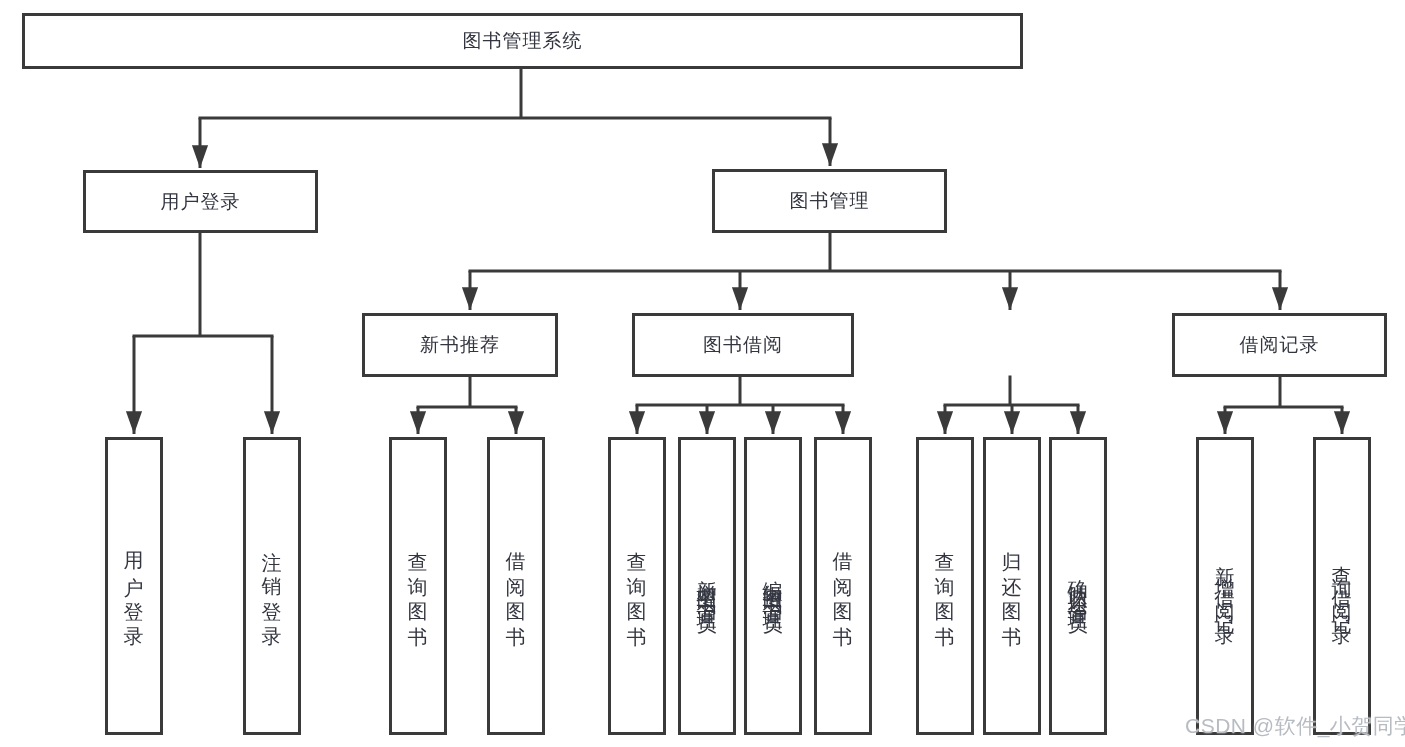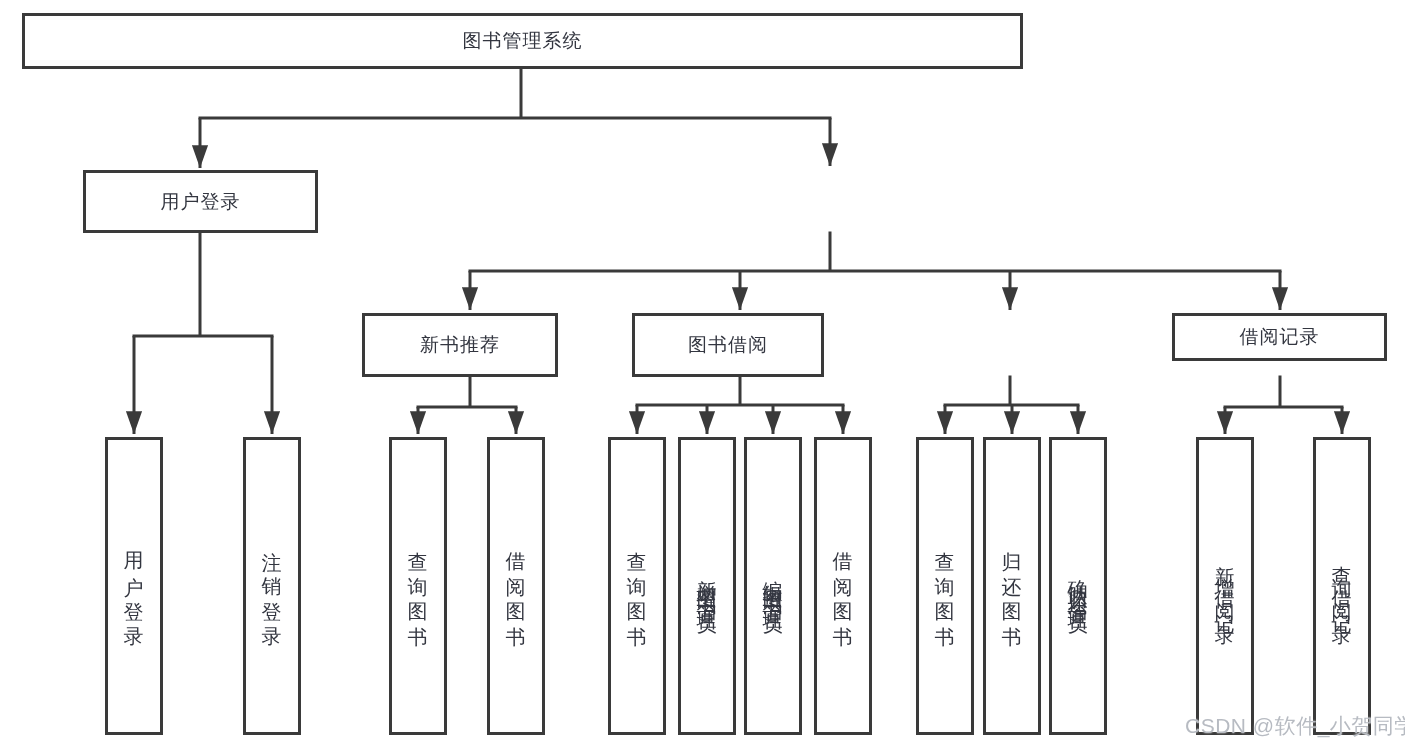--- a/index.html
+++ b/index.html
@@ -85,24 +85,25 @@
       <line x1="1012" y1="405" x2="1012" y2="434" marker-end="url(#arrow)"></line>
       <line x1="1078" y1="405" x2="1078" y2="434" marker-end="url(#arrow)"></line>
       <line x1="1225" y1="407" x2="1225" y2="434" marker-end="url(#arrow)"></line>
       <line x1="1342" y1="407" x2="1342" y2="434" marker-end="url(#arrow)"></line>
     </g>
   </svg>
 
   <div class="node h-node" style="left:22px;top:13px;width:1001px;height:56px">图书管理系统</div>
 
   <div class="node h-node" style="left:83px;top:170px;width:235px;height:63px">用户登录</div>
+  <div class="node h-node" style="left:712px;top:169px;width:235px;height:64px">图书管理</div>
 
   <div class="node h-node" style="left:362px;top:313px;width:196px;height:64px">新书推荐</div>
-  <div class="node h-node" style="left:632px;top:313px;width:192px;height:64px">图书借阅</div>
-  <div class="node h-node" style="left:1172px;top:313px;width:215px;height:48px">借阅记录</div>
+  <div class="node h-node" style="left:632px;top:313px;width:222px;height:64px">图书借阅</div>
+  <div class="node h-node" style="left:1172px;top:313px;width:215px;height:64px">借阅记录</div>
 
   <div class="node v-node sp4" style="left:105px;top:437px;width:58px;height:298px">用户登录</div>
   <div class="node v-node sp4" style="left:243px;top:437px;width:58px;height:298px">注销登录</div>
 
   <div class="node v-node sp4" style="left:389px;top:437px;width:58px;height:298px">查询图书</div>
   <div class="node v-node sp4" style="left:487px;top:437px;width:58px;height:298px">借阅图书</div>
 
   <div class="node v-node sp4" style="left:608px;top:437px;width:58px;height:298px">查询图书</div>
   <div class="node v-node sp10" style="left:678px;top:437px;width:58px;height:298px">新增图书（管理员）</div>
   <div class="node v-node sp10" style="left:744px;top:437px;width:58px;height:298px">编辑图书（管理员）</div>

